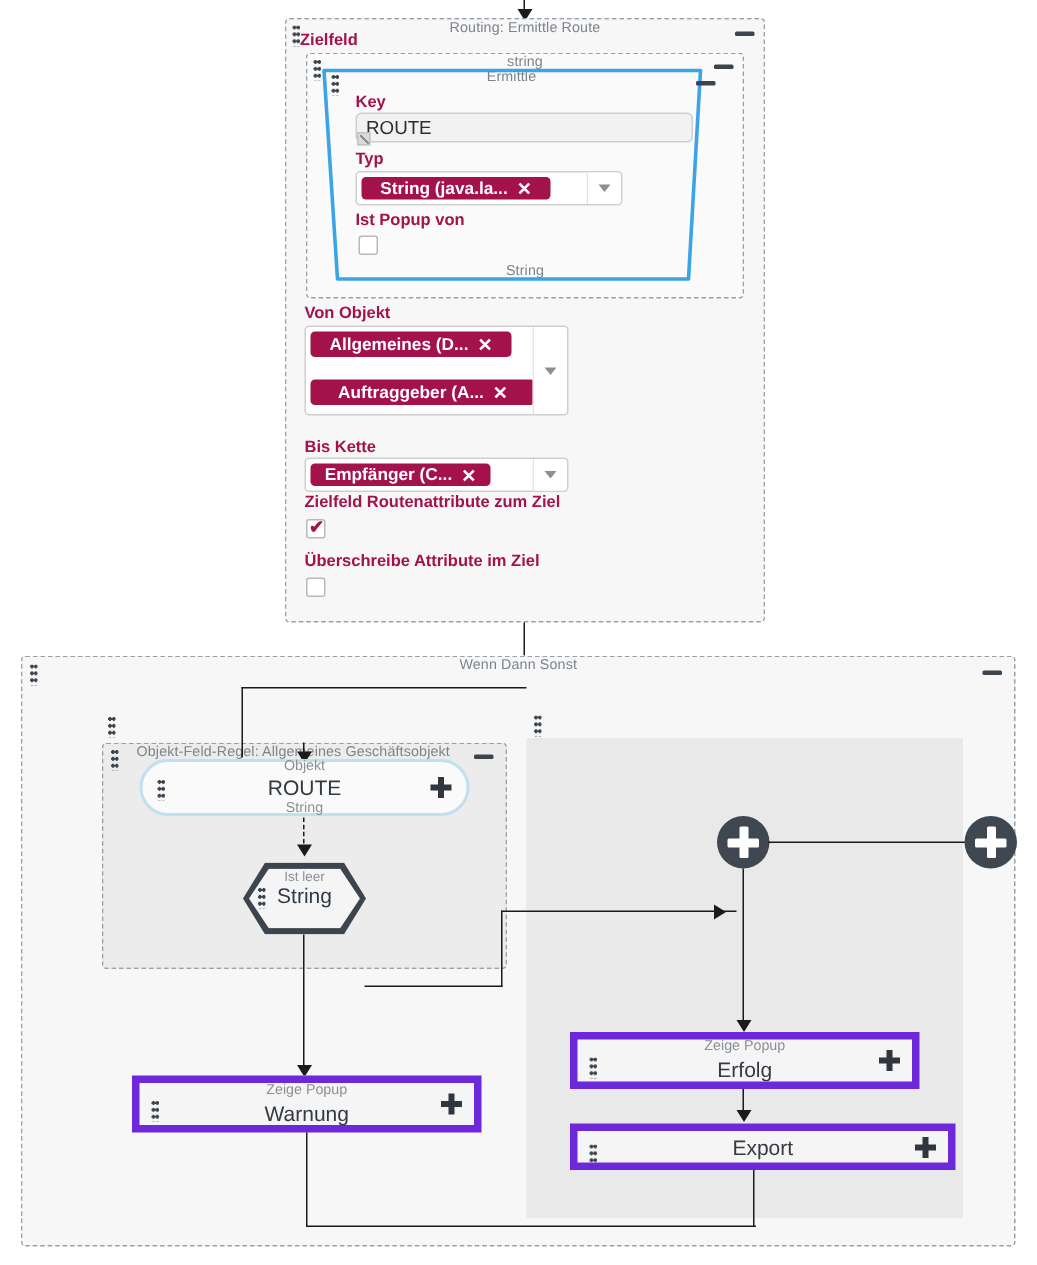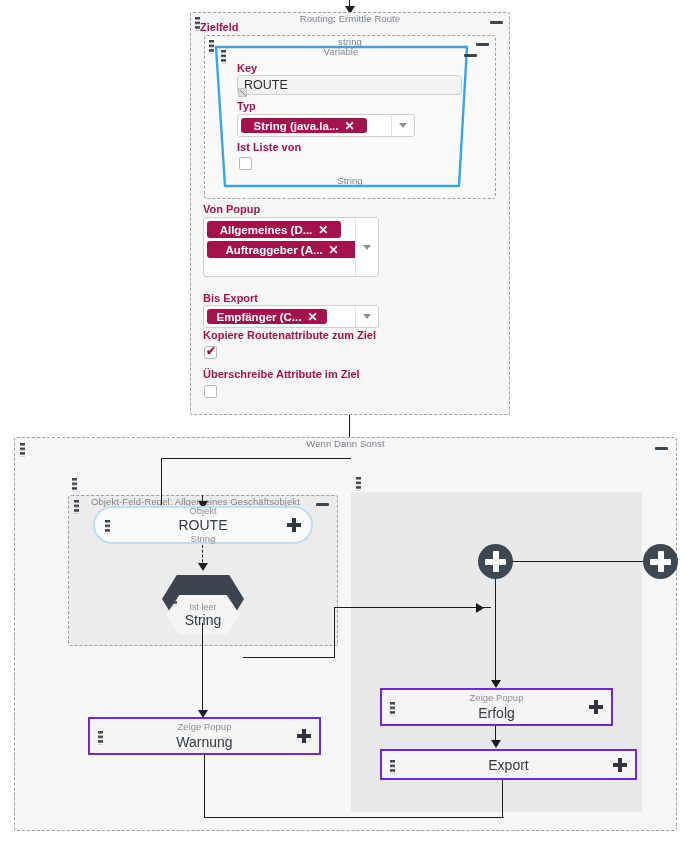--- a/index.html
+++ b/index.html
@@ -170,21 +170,21 @@
 
   
   .node{
     position:absolute;
     box-sizing:border-box;
     background:#f5f5f5;
     display:flex;
     align-items:center;
     justify-content:center;
   }
-  .node.red{border:2px solid #6d28d9;}
+  .node.red{border:5px solid #6d28d9;}
   .node-text{
     text-align:center;
     line-height:1.15;
   }
   .node-sub{
     font-size:9.5px;
     color:#8a9097;
     display:block;
   }
   .node-main{
@@ -220,21 +220,21 @@
   
   .hex{
     position:absolute;
     background:#3c444d;
     clip-path:polygon(18% 0%,82% 0%,100% 50%,82% 100%,18% 100%,0% 50%);
   }
   .hex-inner{
     position:absolute;
     background:#f5f5f5;
     clip-path:polygon(18% 0%,82% 0%,100% 50%,82% 100%,18% 100%,0% 50%);
-    display:flex;align-items:center;justify-content:center;margin-top:16px;
+    display:flex;justify-content:center;
   }
   .hex-sub{font-size:9px;color:#8a9097;display:block;text-align:center;}
   .hex-main{font-size:14px;color:#303a48;display:block;text-align:center;}
 
   
   .circplus{
     position:absolute;
     border-radius:50%;
     background:#3f4850;
   }
@@ -288,77 +288,77 @@
 
   <div class="dashed-box" style="left:204px;top:35px;width:292px;height:164px;background:#fafafa;">
     <div class="container-title">string</div>
     <div class="dots" style="left:4px;top:4px;"></div>
     <div class="minimize" style="right:6px;top:7px;"></div>
   </div>
 
   <svg class="trapezoid-border" width="300" height="150" style="left:205px;top:45px;">
     <polygon points="11,2 262,2 254,141 20,141" fill="#fafafa" stroke="#3aa4e6" stroke-width="2.4" stroke-linejoin="round"></polygon>
   </svg>
-  <div class="container-title" style="left:205px;top:45px;width:272px;">Variable</div>
+  <div class="container-title" style="left:205px;top:45px;width:272px;">Ermittle</div>
   <div class="dots" style="left:221px;top:50px;"></div>
   <div class="minimize" style="left:464px;top:54px;"></div>
 
   <div class="field-label" style="left:237px;top:62px;">Key</div>
   <div class="textinput" style="left:237px;top:75px;width:225px;height:20px;">ROUTE</div>
   <div class="resize-grip" style="left:238px;top:88px;"></div>
 
   <div class="field-label" style="left:237px;top:100px;">Typ</div>
   <div class="multiselect" style="left:237px;top:114px;width:178px;height:23px;">
     <div class="ms-values">
       <div class="chip" style="width:126px;box-sizing:border-box;">
         <span>String (java.la...</span>
         <span class="x">✕</span>
       </div>
     </div>
     <div class="ms-arrow">
       <span class="caret"></span>
     </div>
   </div>
 
-  <div class="field-label" style="left:237px;top:141px;">Ist Liste von</div>
+  <div class="field-label" style="left:237px;top:141px;">Ist Popup von</div>
   <div class="checkbox" style="left:239px;top:157px;"></div>
 
   <div class="container-title" style="left:205px;top:174px;width:290px;text-align:center;">String</div>
 
-  <div class="field-label" style="left:203px;top:203px;">Von Popup</div>
+  <div class="field-label" style="left:203px;top:203px;">Von Objekt</div>
   <div class="multiselect" style="left:203px;top:217px;width:176px;height:60px;">
     <div class="ms-values">
       <div class="chip" style="width:134px;box-sizing:border-box;">
         <span>Allgemeines (D...</span>
         <span class="x">✕</span>
       </div>
-      <div class="chip" style="width:150px;box-sizing:border-box;">
+      <div class="chip" style="width:150px;box-sizing:border-box;margin-top:12px;">
         <span>Auftraggeber (A...</span>
         <span class="x">✕</span>
       </div>
     </div>
     <div class="ms-arrow">
       <span class="caret"></span>
     </div>
   </div>
 
-  <div class="field-label" style="left:203px;top:292px;">Bis Export</div>
+  <div class="field-label" style="left:203px;top:292px;">Bis Kette</div>
   <div class="multiselect" style="left:203px;top:305px;width:176px;height:23px;">
     <div class="ms-values">
       <div class="chip" style="width:120px;box-sizing:border-box;">
         <span>Empfänger (C...</span>
         <span class="x">✕</span>
       </div>
     </div>
     <div class="ms-arrow">
       <span class="caret"></span>
     </div>
   </div>
 
-  <div class="field-label" style="left:203px;top:329px;">Kopiere Routenattribute zum Ziel</div>
+  <div class="field-label" style="left:203px;top:329px;">Zielfeld Routenattribute zum Ziel</div>
   <div class="checkbox checked" style="left:204px;top:346px;"></div>
 
   <div class="field-label" style="left:203px;top:368px;">Überschreibe Attribute im Ziel</div>
   <div class="checkbox" style="left:204px;top:385px;"></div>
 
   <div class="ln lnv" style="left:349px;top:415px;height:22px;"></div>
 
   <div class="dashed-box" style="left:14px;top:437px;width:663px;height:394px;background:#f7f7f7;">
     <div class="container-title">Wenn Dann Sonst</div>
     <div class="dots" style="left:5px;top:5px;"></div>

